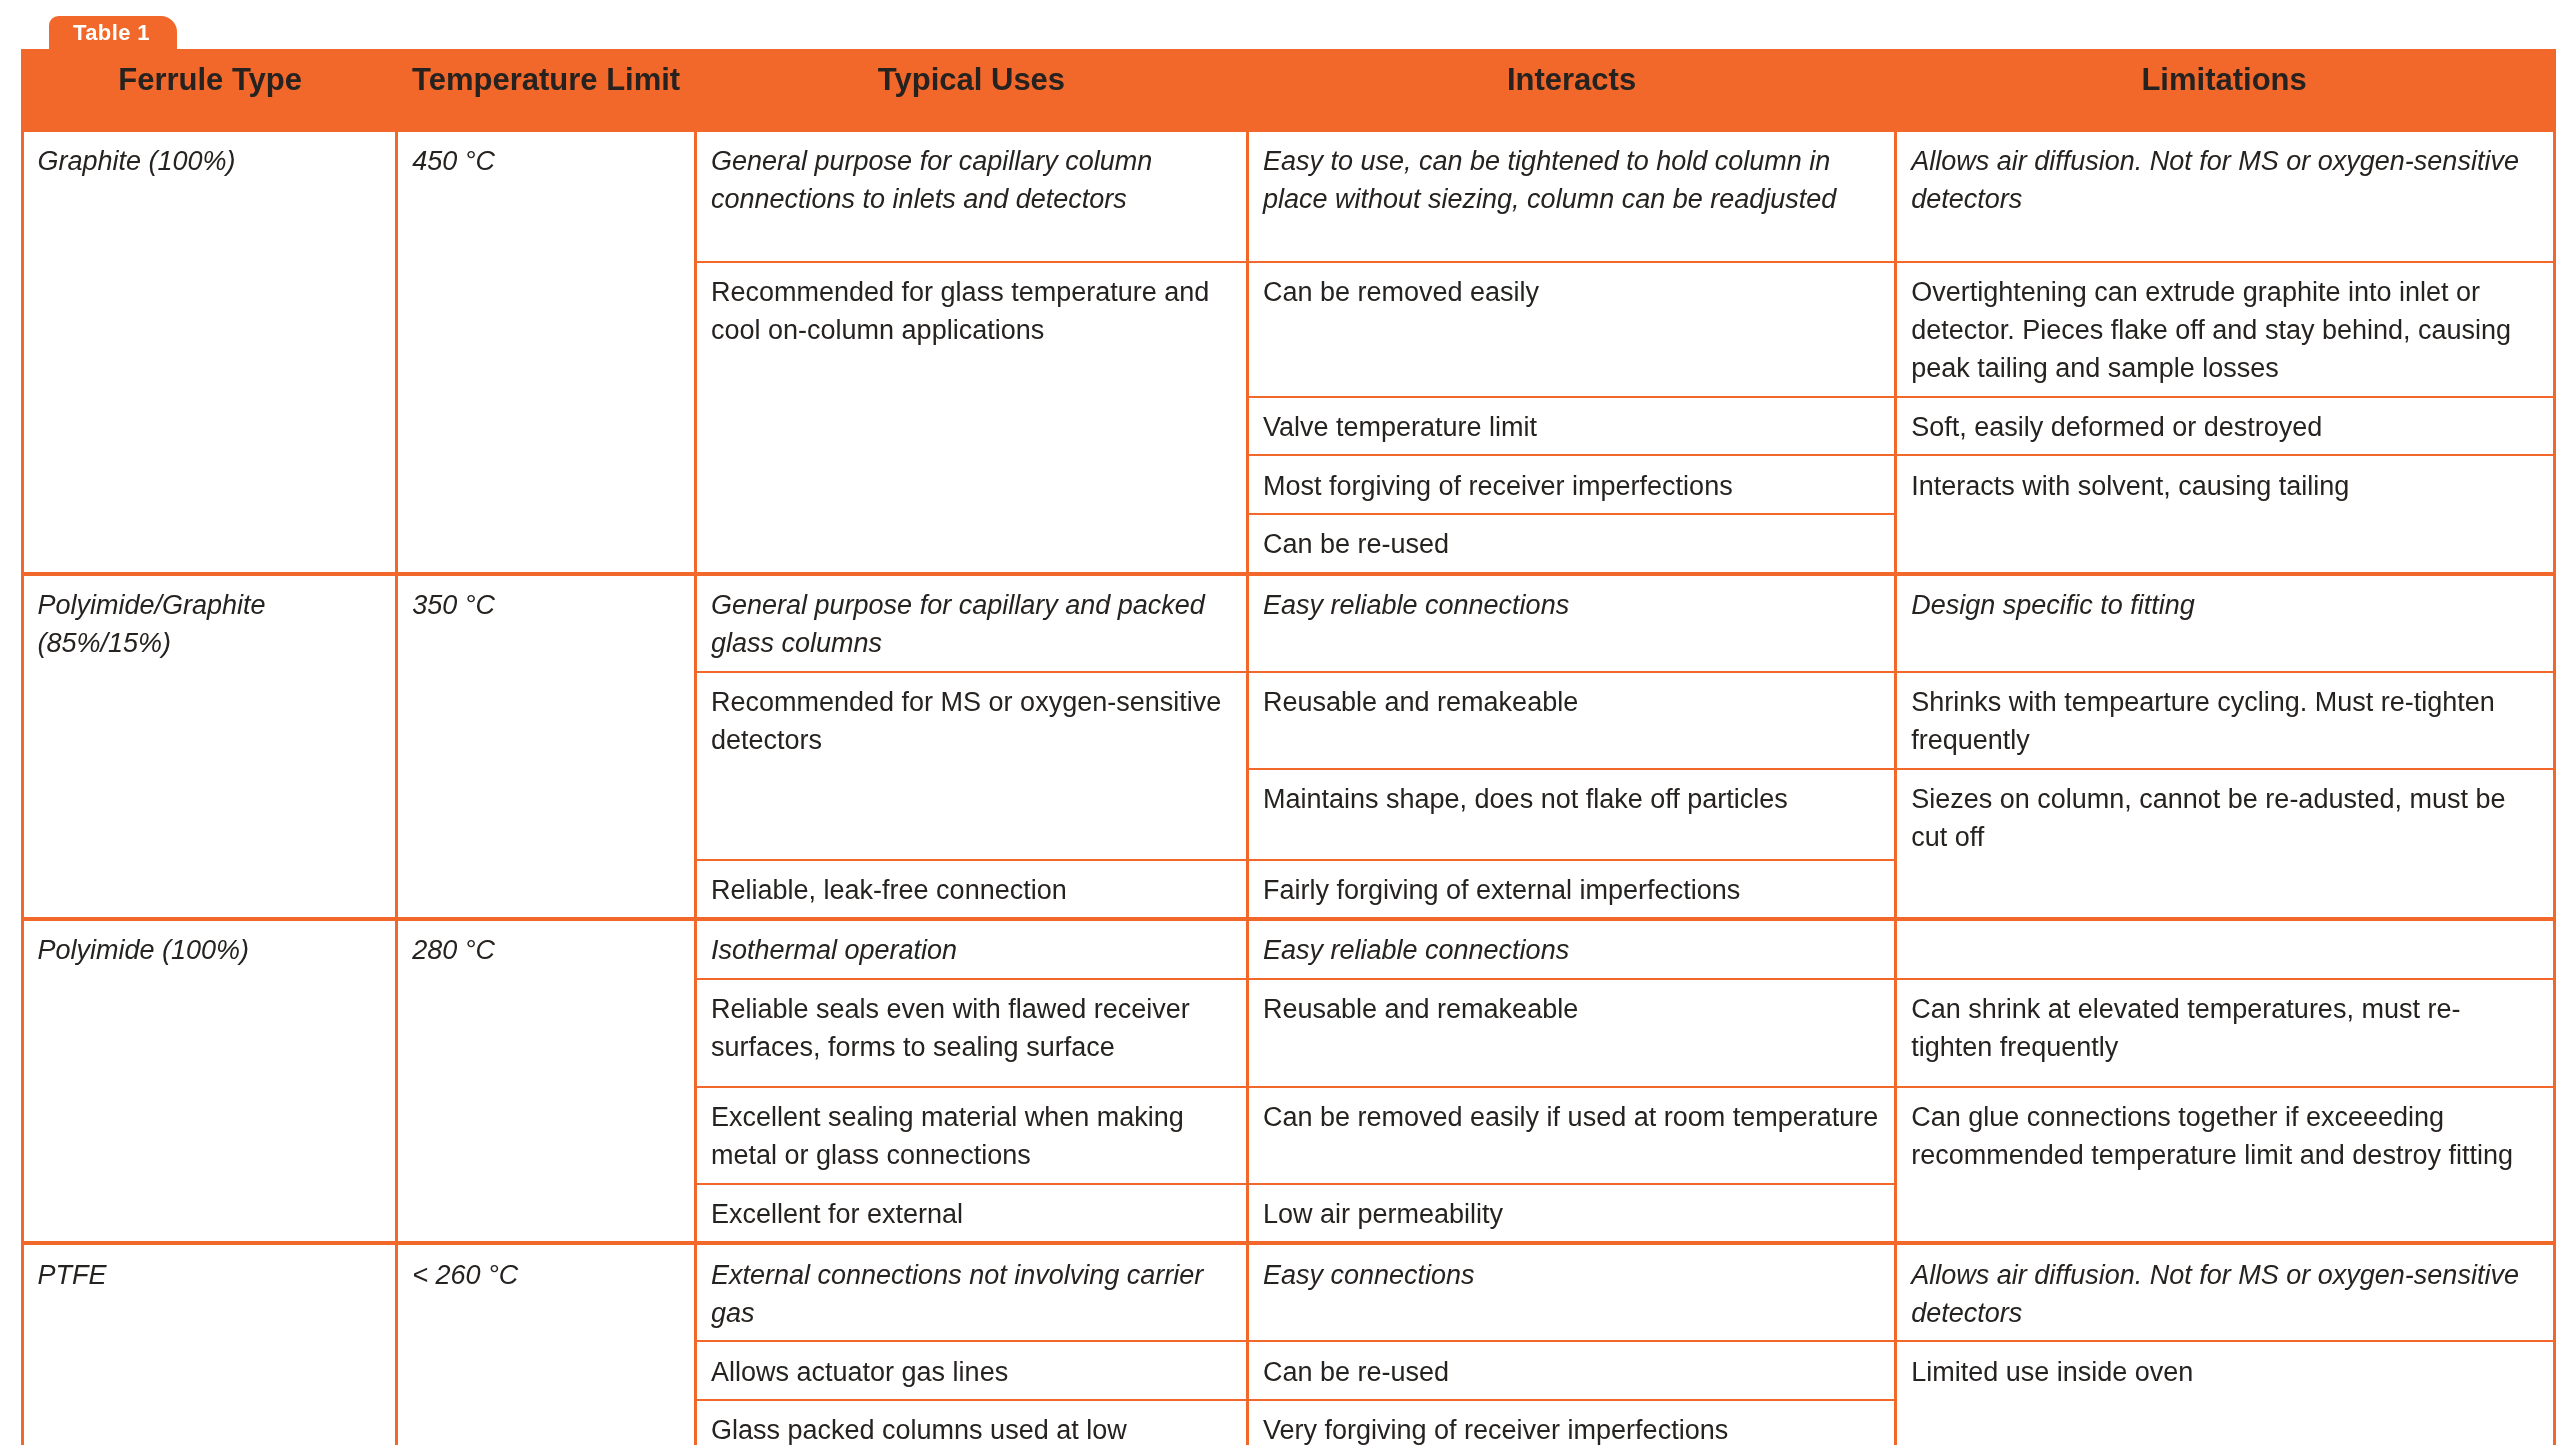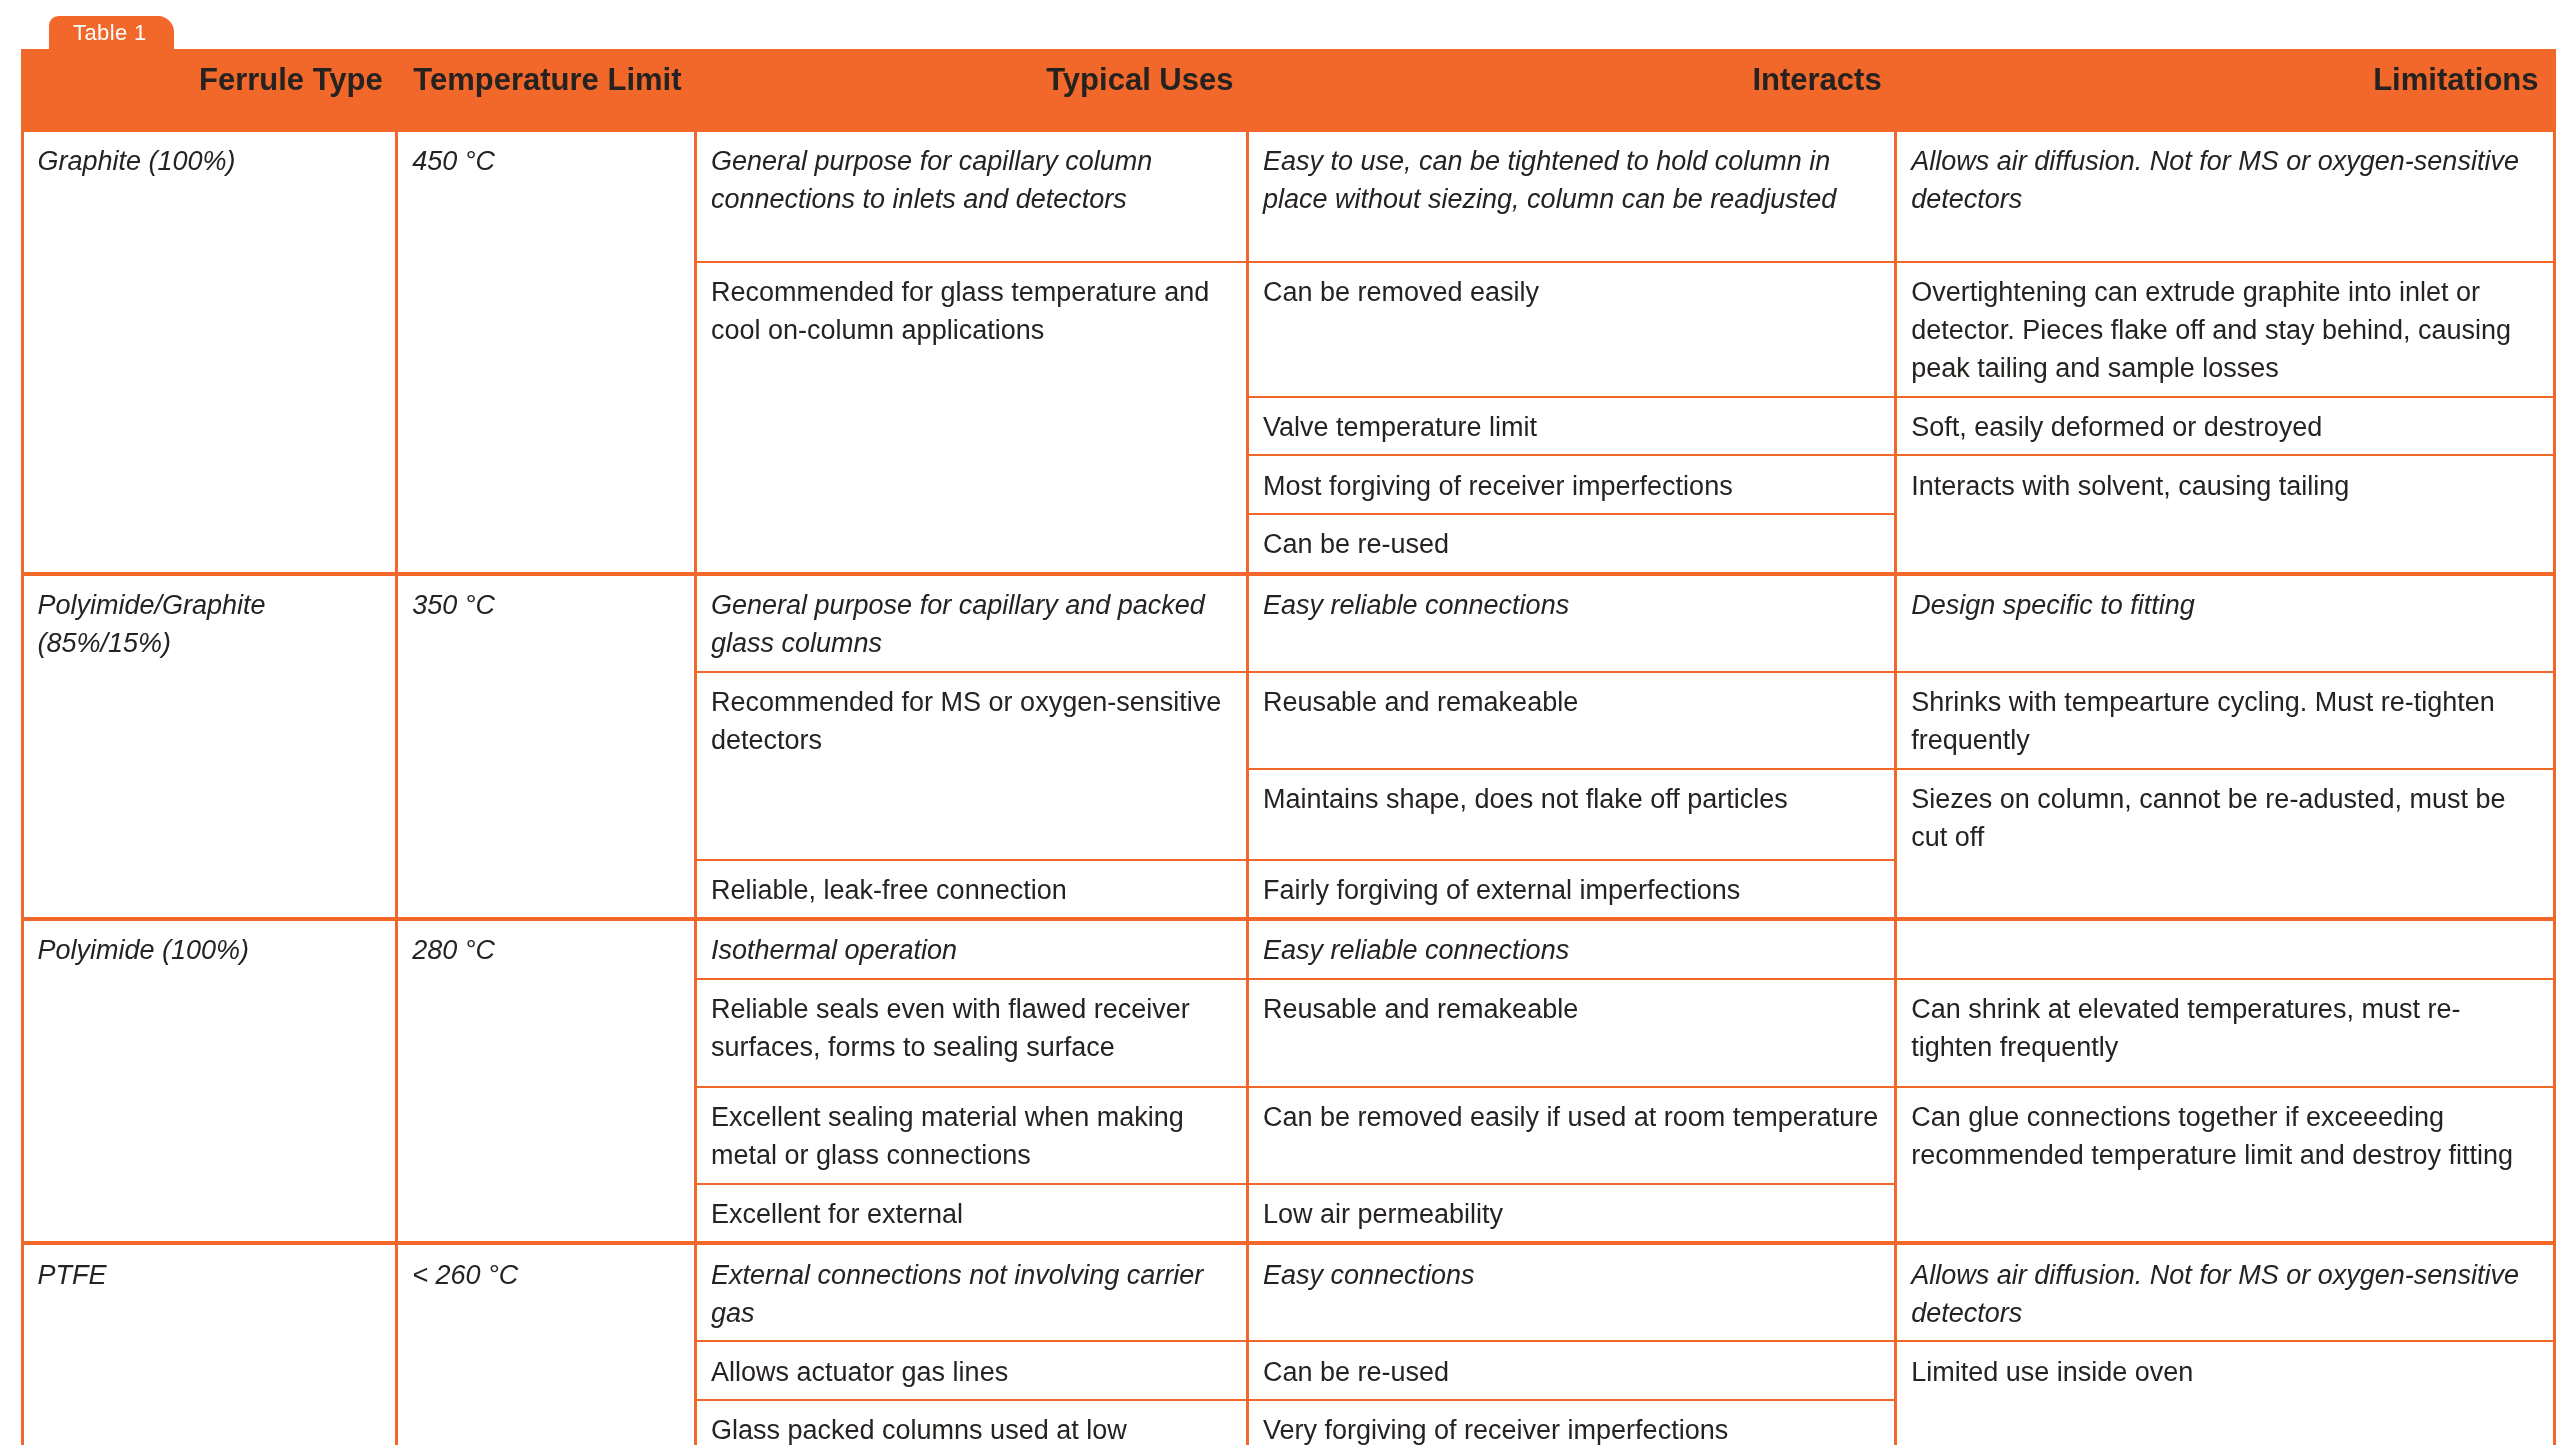--- a/index.html
+++ b/index.html
@@ -18,34 +18,34 @@
 
   
   .tab-caption{
     position:absolute;left:49px;top:16px;height:39px;
     background:var(--orange);
     border-radius:9.5px 16px 0 0;
     display:flex;align-items:center;justify-content:center;
     padding:0 27px 4.7px 24px;
   }
   .tab-label{
-    color:#ffffff;font-size:22px;font-weight:normal;letter-spacing:0.4px;
+    color:#ffffff;font-size:22px;font-weight:bold;letter-spacing:0.4px;
   }
 
   
   table.ferrule-table{
     position:absolute;left:20.5px;top:49px;width:2535px;
     border-collapse:collapse;table-layout:fixed;
     border:3.2px solid var(--orange);
     border-bottom-width:5.5px;
   }
   th{
     background:var(--orange);
     color:var(--ink);
-    font-size:31px;font-weight:bold;text-align:right;
+    font-size:31px;font-weight:bold;text-align:center;
     height:79px;vertical-align:middle;
     padding:0 14px 20.5px 14px;
     border:0;
   }
   td{
     border:2.4px solid var(--orange);
     border-left-width:3.2px;border-right-width:3.2px;
     font-size:27px;line-height:1.42;
     padding:10.3px 14px 8px 14px;
     vertical-align:top;

